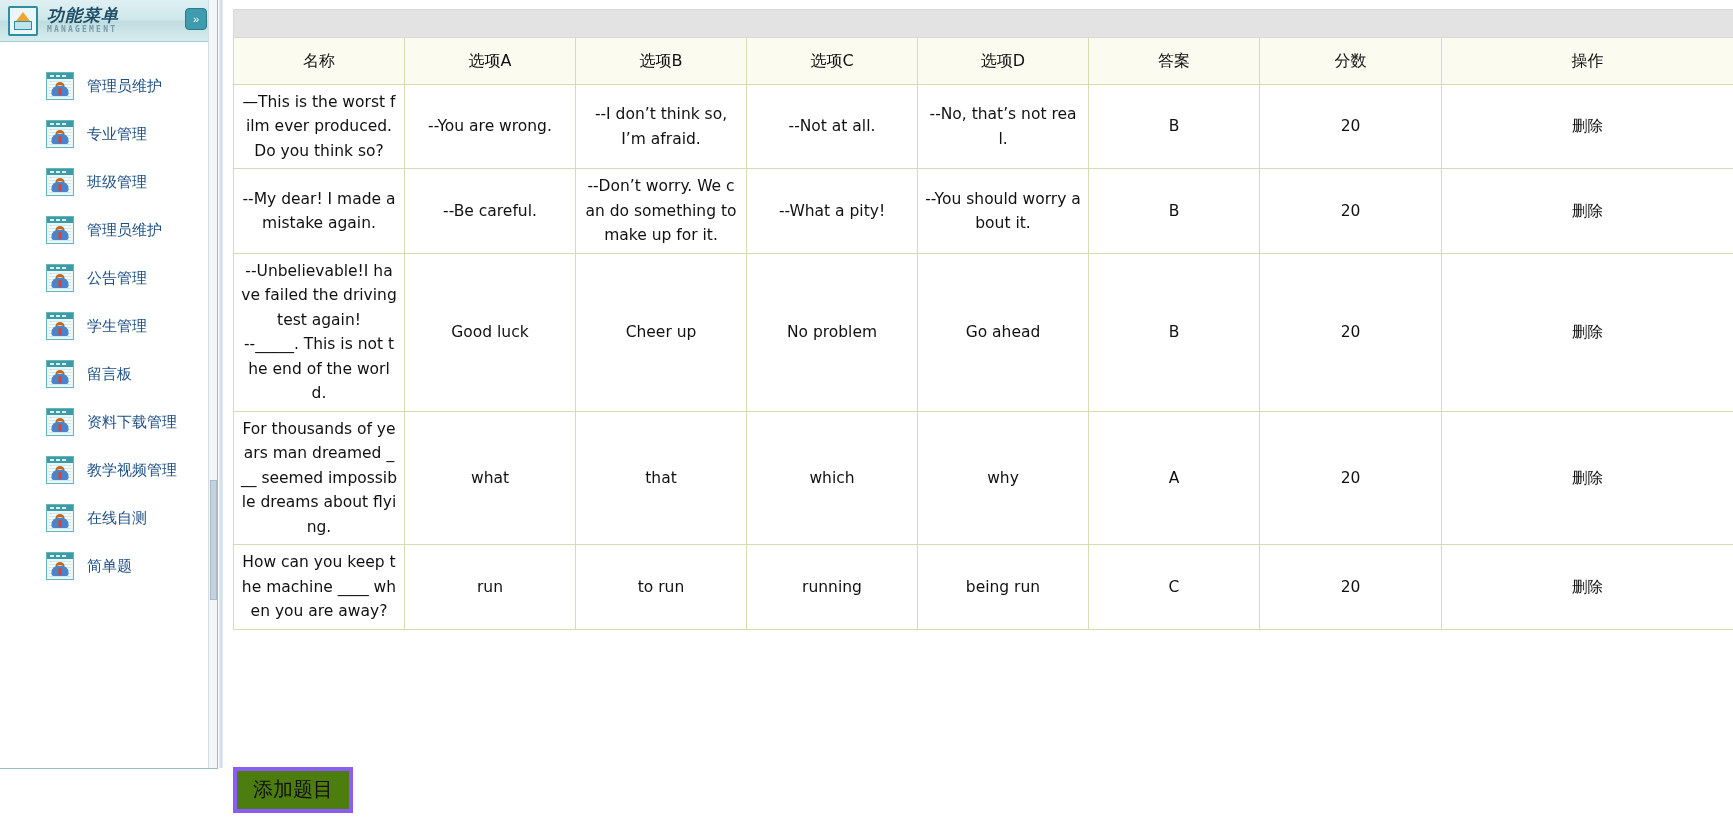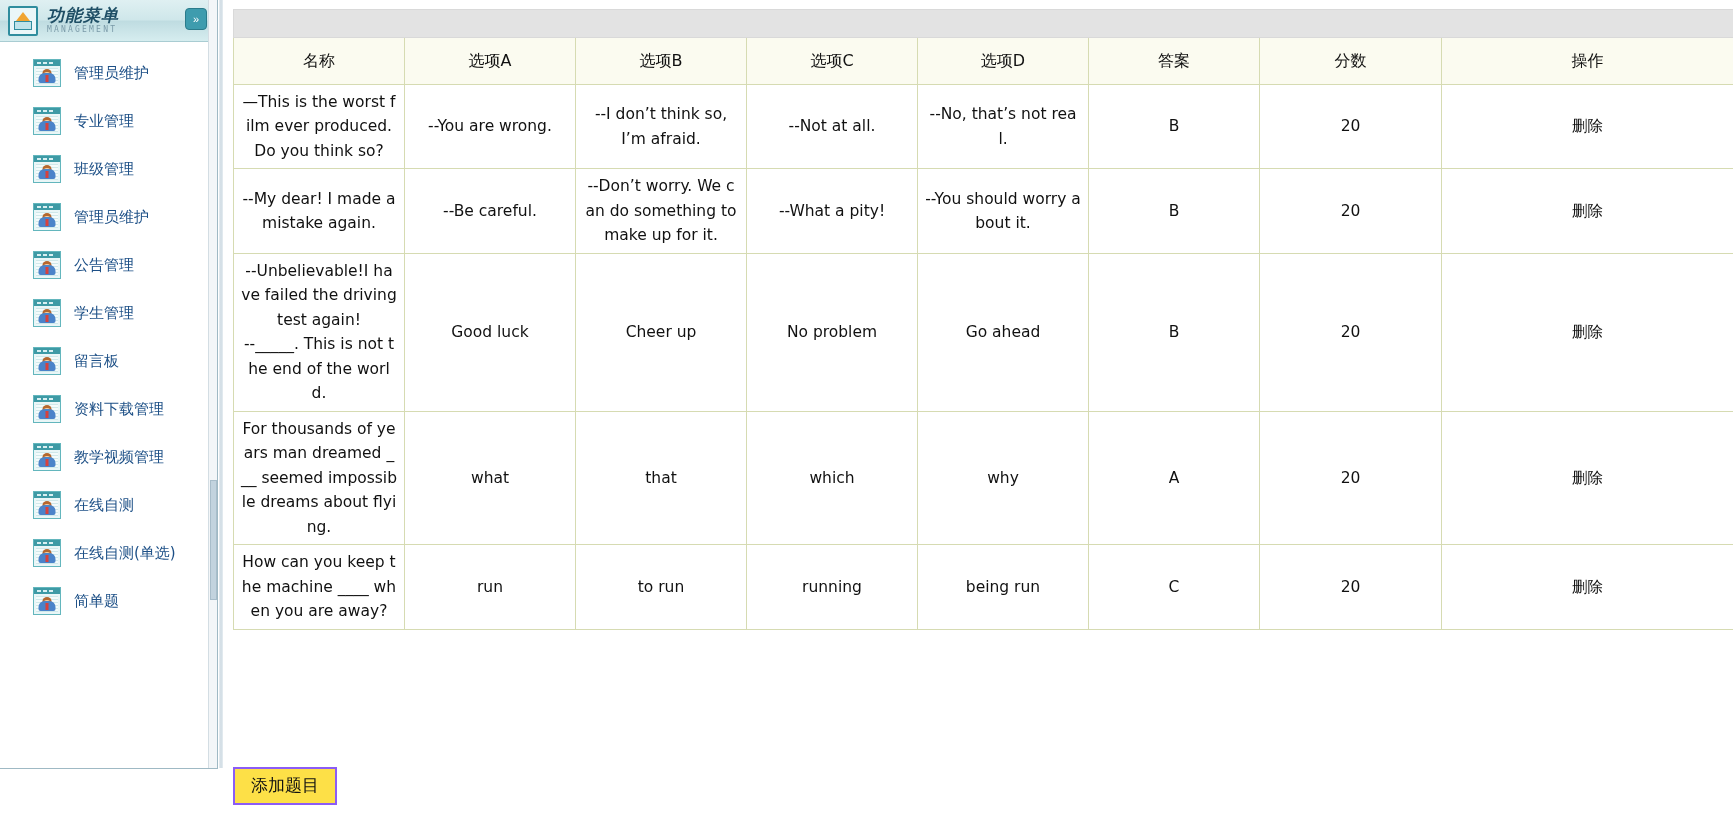--- a/index.html
+++ b/index.html
@@ -73,21 +73,21 @@
   .hdr-title {
     font-size: 17px;
     font-weight: bold;
     color: #1f4f66;
     letter-spacing: 1px;
     font-family: "DejaVu Sans", sans-serif;
     font-style: italic;
   }
   .hdr-sub {
     font-size: 8px;
-    font-weight: normal;
+    font-weight: bold;
     color: #7a9aa8;
     letter-spacing: 2.2px;
     margin-top: 2px;
     font-family: "DejaVu Sans Mono", monospace;
   }
   #collapse-btn {
     position: absolute;
     right: 10px;
     top: 8px;
     width: 22px;
@@ -98,21 +98,21 @@
     color: #ffffff;
     font-size: 11px;
     line-height: 20px;
     text-align: center;
     box-sizing: border-box;
     cursor: pointer;
   }
 
   #menu-list {
     padding: 14px 0 0 0;
-    margin: 0;
+    margin: 13px;
     list-style: none;
   }
   .menu-item {
     display: flex;
     align-items: center;
     height: 34px;
     margin-bottom: 14px;
     padding-left: 33px;
     cursor: pointer;
   }
@@ -281,23 +281,23 @@
   col.c-ans    { width: 171px; }
   col.c-score  { width: 182px; }
   col.c-op     { width: 292px; }
 
   #add-btn {
     position: absolute;
     left: 9px;
     top: 767px;
     display: inline-block;
     padding: 5px 16px 6px;
-    background: #fde047;
-    border: 2px solid #8b5cf6;
-    font-size: 17px;
+    background: #4d7c0f;
+    border: 4px solid #8b5cf6;
+    font-size: 20px;
     color: #111111;
     font-family: "DejaVu Sans", sans-serif;
     cursor: pointer;
     box-sizing: border-box;
   }
   #bottom-rule {
     position: absolute;
     left: 0;
     top: 768px;
     width: 218px;
@@ -464,35 +464,20 @@
               <i></i>
               <i></i>
             </span>
             <span class="lines"></span>
             <span class="head"></span>
             <span class="face"></span>
             <span class="body"></span>
             <span class="tie"></span>
           </span>
           <span class="menu-label">在线自测</span>
-        </li>
-        <li class="menu-item">
-          <span class="menu-icon">
-            <span class="bar">
-              <i></i>
-              <i></i>
-              <i></i>
-            </span>
-            <span class="lines"></span>
-            <span class="head"></span>
-            <span class="face"></span>
-            <span class="body"></span>
-            <span class="tie"></span>
-          </span>
-          <span class="menu-label">在线自测(单选)</span>
         </li>
         <li class="menu-item">
           <span class="menu-icon">
             <span class="bar">
               <i></i>
               <i></i>
               <i></i>
             </span>
             <span class="lines"></span>
             <span class="head"></span>

